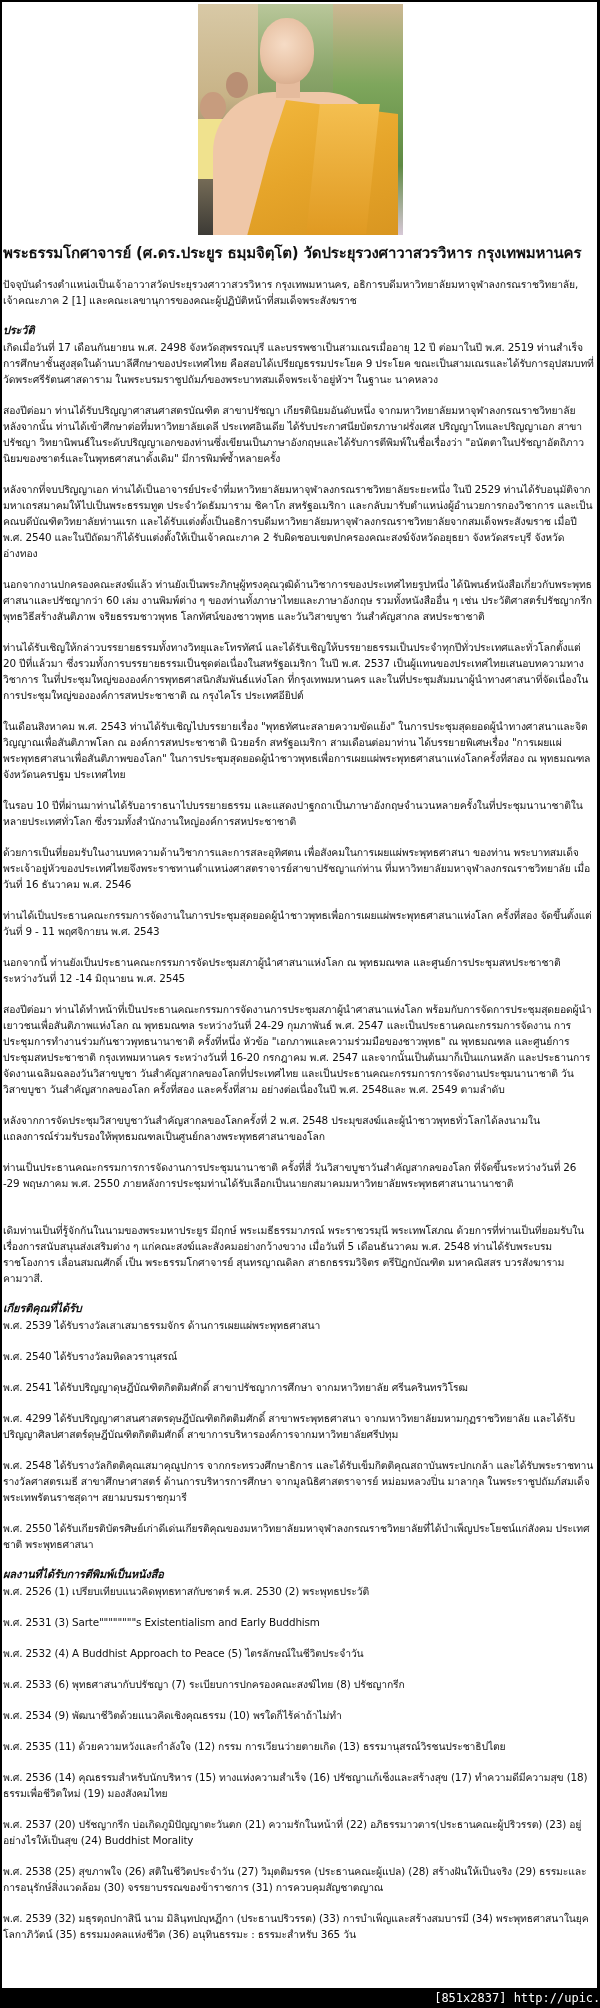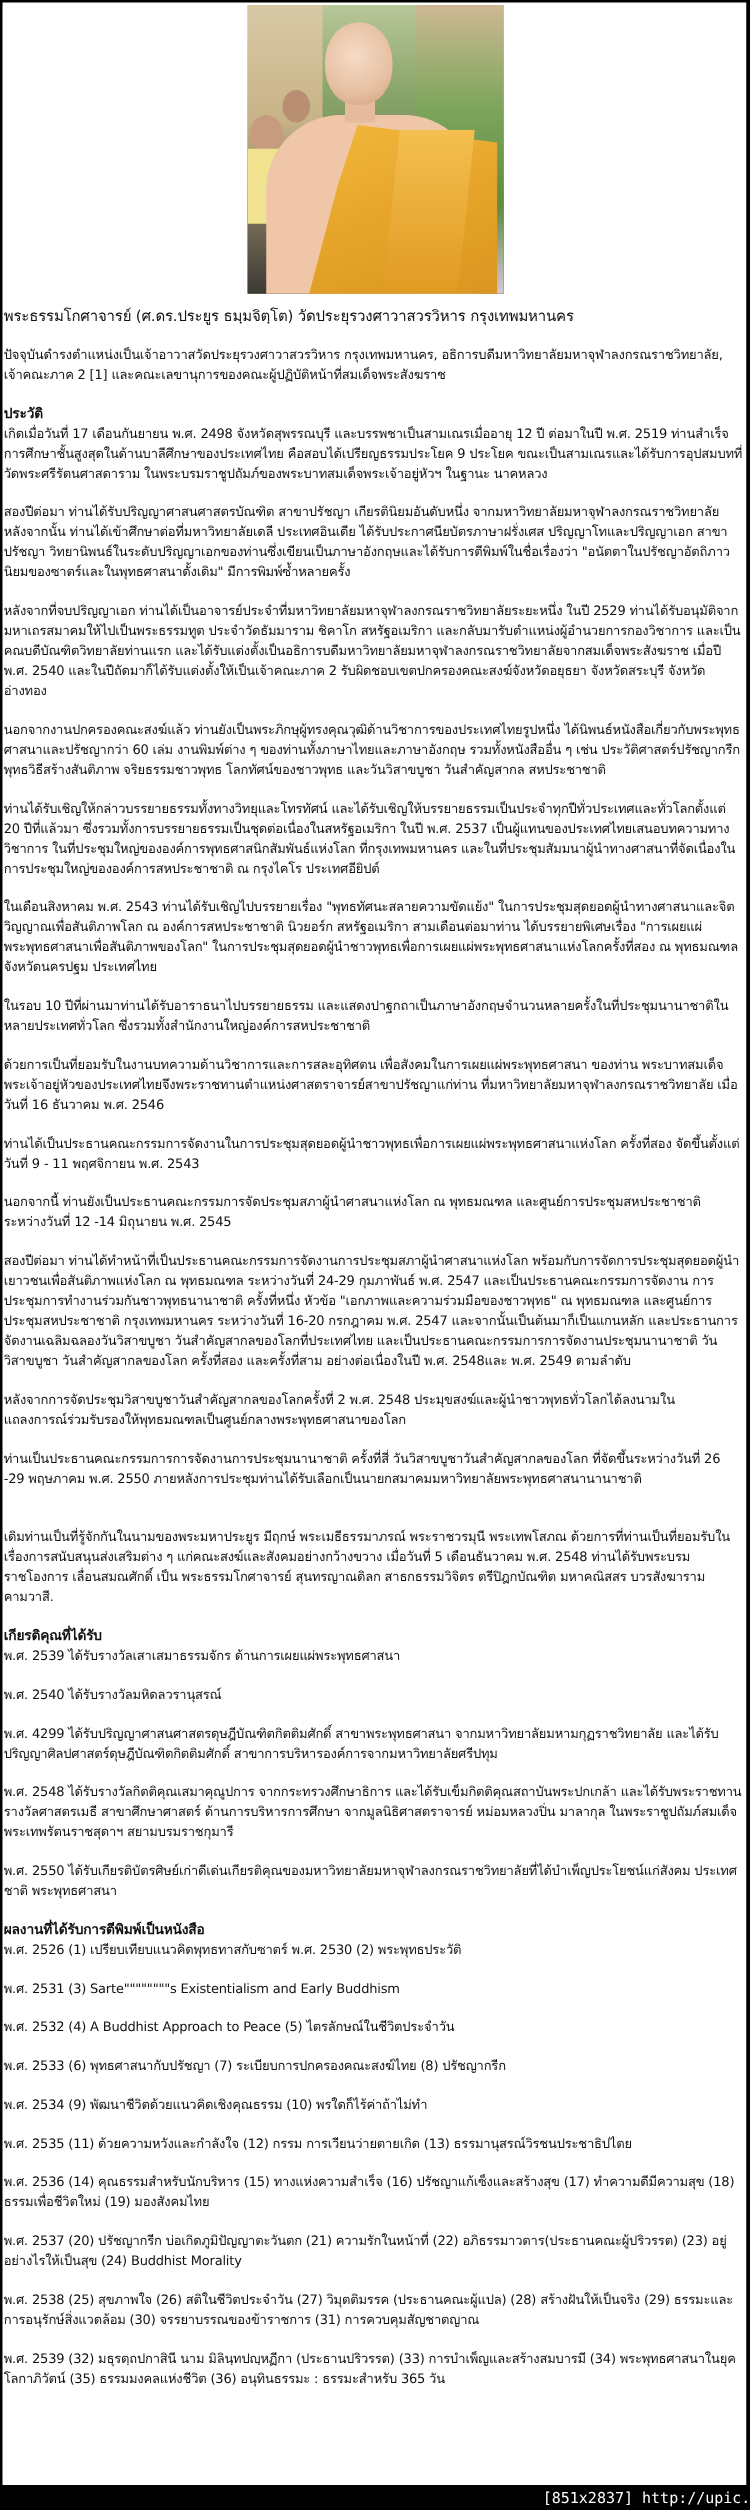--- a/index.html
+++ b/index.html
@@ -19,22 +19,22 @@
     .photo .neck { position:absolute; left:78px; top:74px; width:24px; height:20px; background:#e5bb9d; }
     .photo .shoulder { position:absolute; left:15px; top:88px; width:170px; height:150px; border-radius: 60px 60px 0 0; background:#efc7a8; }
     .photo .robe { position:absolute; left:40px; top:96px; width:160px; height:140px; background: linear-gradient(160deg, #f2b83e 0%, #e6a52a 50%, #d89520 100%); clip-path: polygon(30% 0, 100% 10%, 100% 100%, 5% 100%, 20% 35%); }
     .photo .sash { position:absolute; left:115px; top:100px; width:60px; height:130px; background: linear-gradient(180deg,#f4bf50,#e09a22); transform: skewX(-6deg); }
     .photo .person1 { position:absolute; left:2px; top:88px; width:26px; height:30px; border-radius:50%; background:#c79c7e; }
     .photo .person1b { position:absolute; left:0px; top:115px; width:30px; height:60px; background:#f0e28e; }
     .photo .person2 { position:absolute; left:28px; top:68px; width:22px; height:26px; border-radius:50%; background:#b98f74; }
 
     .content { position: absolute; left: 1px; top: 243px; width: 592px; font-size: 10.4px; line-height: 16px; letter-spacing: -0.15px; }
     .content p { margin: 0 0 15px 0; }
-    .title { font-weight: normal; font-size: 12px; margin: 0 0 14px 0; }
-    .section-h { font-weight: bold; font-size: 11px; margin: 0; line-height: 16px; }
+    .title { font-weight: bold; font-size: 15px; margin: 0 0 14px 0; }
+    .section-h { font-weight: bold; font-size: 11px; margin: 0; line-height: 16px; font-style: italic; }
     .bold { font-weight: normal; }
     .list-item { margin: 0 0 14px 0; }
     .gap { height: 16px; }
 
     .footer-bar { position:absolute; left:0; top:1988px; width:600px; height:20px; background:#000;padding-left:28px; }
     .watermark { position:absolute; right:6px; top:1px; color:#fff; font-family: "DejaVu Sans Mono", "Liberation Mono", monospace; font-size: 12px; line-height: 18px; }
   </style>
 </head>
 <body>
 
@@ -73,20 +73,21 @@
     <p>สองปีต่อมา ท่านได้ทำหน้าที่เป็นประธานคณะกรรมการจัดงานการประชุมสภาผู้นำศาสนาแห่งโลก พร้อมกับการจัดการประชุมสุดยอดผู้นำเยาวชนเพื่อสันติภาพแห่งโลก ณ พุทธมณฑล ระหว่างวันที่ 24-29 กุมภาพันธ์ พ.ศ. 2547 และเป็นประธานคณะกรรมการจัดงาน การประชุมการทำงานร่วมกันชาวพุทธนานาชาติ ครั้งที่หนึ่ง หัวข้อ "เอกภาพและความร่วมมือของชาวพุทธ" ณ พุทธมณฑล และศูนย์การประชุมสหประชาชาติ กรุงเทพมหานคร ระหว่างวันที่ 16-20 กรกฎาคม พ.ศ. 2547 และจากนั้นเป็นต้นมาก็เป็นแกนหลัก และประธานการจัดงานเฉลิมฉลองวันวิสาขบูชา วันสำคัญสากลของโลกที่ประเทศไทย และเป็นประธานคณะกรรมการการจัดงานประชุมนานาชาติ วันวิสาขบูชา วันสำคัญสากลของโลก ครั้งที่สอง และครั้งที่สาม อย่างต่อเนื่องในปี พ.ศ. 2548และ พ.ศ. 2549 ตามลำดับ</p>
     <p>หลังจากการจัดประชุมวิสาขบูชาวันสำคัญสากลของโลกครั้งที่ 2 พ.ศ. 2548 ประมุขสงฆ์และผู้นำชาวพุทธทั่วโลกได้ลงนามในแถลงการณ์ร่วมรับรองให้พุทธมณฑลเป็นศูนย์กลางพระพุทธศาสนาของโลก</p>
     <p>ท่านเป็นประธานคณะกรรมการการจัดงานการประชุมนานาชาติ ครั้งที่สี่ วันวิสาขบูชาวันสำคัญสากลของโลก ที่จัดขึ้นระหว่างวันที่ 26 -29 พฤษภาคม พ.ศ. 2550 ภายหลังการประชุมท่านได้รับเลือกเป็นนายกสมาคมมหาวิทยาลัยพระพุทธศาสนานานาชาติ</p>
     <div class="gap"></div>
     <p>เดิมท่านเป็นที่รู้จักกันในนามของพระมหาประยูร มีฤกษ์ พระเมธีธรรมาภรณ์ พระราชวรมุนี พระเทพโสภณ ด้วยการที่ท่านเป็นที่ยอมรับในเรื่องการสนับสนุนส่งเสริมต่าง ๆ แก่คณะสงฆ์และสังคมอย่างกว้างขวาง เมื่อวันที่ 5 เดือนธันวาคม พ.ศ. 2548 ท่านได้รับพระบรมราชโองการ เลื่อนสมณศักดิ์ เป็น พระธรรมโกศาจารย์ สุนทรญาณดิลก สาธกธรรมวิจิตร ตรีปิฎกบัณฑิต มหาคณิสสร บวรสังฆาราม คามวาสี.</p>
 
     <div class="section-h">เกียรติคุณที่ได้รับ</div>
     <div>
       <p class="list-item">พ.ศ. 2539  ได้รับรางวัลเสาเสมาธรรมจักร ด้านการเผยแผ่พระพุทธศาสนา</p>
       <p class="list-item">พ.ศ. 2540  ได้รับรางวัลมหิดลวรานุสรณ์</p>
+      <p class="list-item">พ.ศ. 2541  ได้รับปริญญาดุษฎีบัณฑิตกิตติมศักดิ์ สาขาปรัชญาการศึกษา จากมหาวิทยาลัย ศรีนครินทรวิโรฒ</p>
       <p class="list-item">พ.ศ. 4299  ได้รับปริญญาศาสนศาสตรดุษฎีบัณฑิตกิตติมศักดิ์ สาขาพระพุทธศาสนา จากมหาวิทยาลัยมหามกุฏราชวิทยาลัย  และได้รับปริญญาศิลปศาสตร์ดุษฎีบัณฑิตกิตติมศักดิ์ สาขาการบริหารองค์การจากมหาวิทยาลัยศรีปทุม</p>
       <p class="list-item">พ.ศ. 2548  ได้รับรางวัลกิตติคุณเสมาคุณูปการ จากกระทรวงศึกษาธิการ  และได้รับเข็มกิตติคุณสถาบันพระปกเกล้า  และได้รับพระราชทานรางวัลศาสตรเมธี สาขาศึกษาศาสตร์ ด้านการบริหารการศึกษา จากมูลนิธิศาสตราจารย์ หม่อมหลวงปิ่น มาลากุล ในพระราชูปถัมภ์สมเด็จพระเทพรัตนราชสุดาฯ สยามบรมราชกุมารี</p>
       <p class="list-item">พ.ศ. 2550  ได้รับเกียรติบัตรศิษย์เก่าดีเด่นเกียรติคุณของมหาวิทยาลัยมหาจุฬาลงกรณราชวิทยาลัยที่ได้บำเพ็ญประโยชน์แก่สังคม ประเทศชาติ พระพุทธศาสนา</p>
     </div>
 
     <div class="section-h">ผลงานที่ได้รับการตีพิมพ์เป็นหนังสือ</div>
     <div>
       <p class="list-item">พ.ศ. 2526 (1) เปรียบเทียบแนวคิดพุทธทาสกับซาตร์ พ.ศ. 2530 (2) พระพุทธประวัติ</p>
       <p class="list-item">พ.ศ. 2531 (3) Sarte""""""""s Existentialism and Early Buddhism</p>
       <p class="list-item">พ.ศ. 2532 (4) A Buddhist Approach to Peace (5) ไตรลักษณ์ในชีวิตประจำวัน</p>

